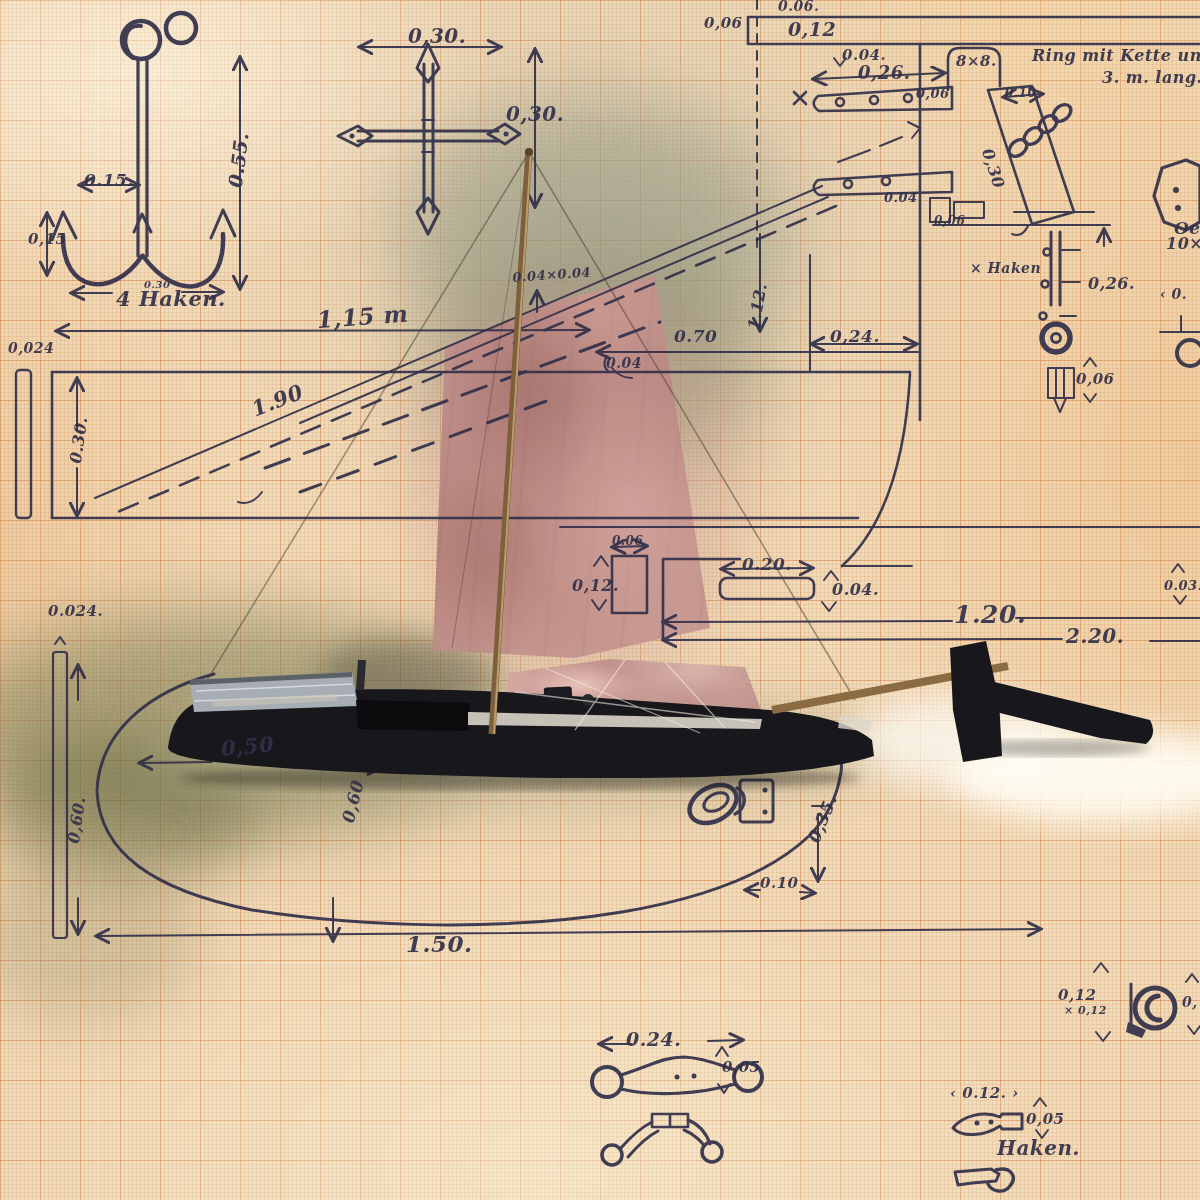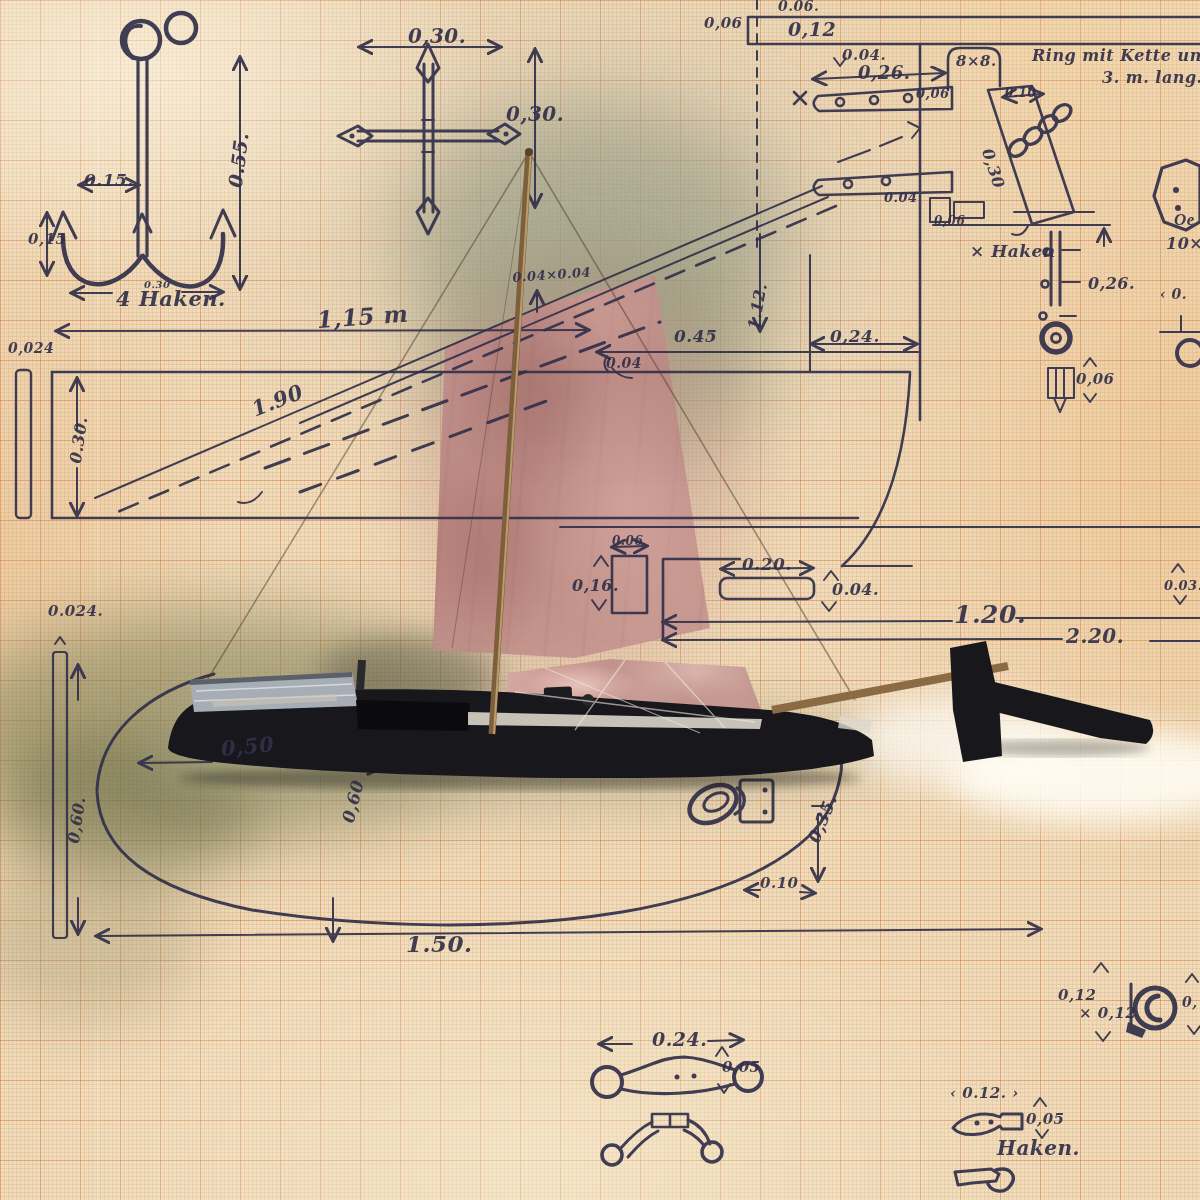--- a/index.html
+++ b/index.html
@@ -310,51 +310,51 @@
       <span class="lbl" style="left: 842px; top: 46px; font-size: 15px;">0.04.</span>
       <span class="lbl" style="left: 858px; top: 62px; font-size: 18px;">0,26.</span>
       <span class="lbl" style="left: 956px; top: 52px; font-size: 15px;">8×8.</span>
       <span class="lbl" style="left: 916px; top: 86px; font-size: 13px;">0,06</span>
       <span class="lbl" style="left: 1005px; top: 86px; font-size: 12px;">0.10</span>
       <span class="lbl" style="left: 996px; top: 146px; font-size: 16px; transform: rotate(72deg);">0,30</span>
       <span class="lbl" style="left: 884px; top: 190px; font-size: 13px;">0.04</span>
       <span class="lbl" style="left: 934px; top: 214px; font-size: 12px;">0,06</span>
       <span class="lbl" style="left: 1032px; top: 46px; font-size: 16px;">Ring mit Kette und Stec</span>
       <span class="lbl" style="left: 1102px; top: 68px; font-size: 16px;">3. m. lang.</span>
-      <span class="lbl" style="left: 970px; top: 241px; font-size: 17px;">× Haken</span>
-      <span class="lbl" style="left: 1174px; top: 210px; font-size: 17px; font-family: Liberation Serif, serif;">Oe</span>
+      <span class="lbl" style="left: 970px; top: 260px; font-size: 14px;">× Haken</span>
+      <span class="lbl" style="left: 1174px; top: 218px; font-size: 17px;">Oe</span>
       <span class="lbl" style="left: 1166px; top: 234px; font-size: 16px;">10×</span>
       <span class="lbl" style="left: 1088px; top: 274px; font-size: 16px;">0,26.</span>
       <span class="lbl" style="left: 1076px; top: 370px; font-size: 15px;">0,06</span>
       <span class="lbl" style="left: 1160px; top: 286px; font-size: 14px;">‹ 0.</span>
       <span class="lbl" style="left: 316px; top: 306px; font-size: 23px; transform: rotate(-4deg);">1,15 m</span>
       <span class="lbl" style="left: 512px; top: 270px; font-size: 13px; transform: rotate(-4deg);">0.04×0.04</span>
-      <span class="lbl" style="left: 674px; top: 326px; font-size: 17px;">0.45</span>
+      <span class="lbl" style="left: 674px; top: 326px; font-size: 17px;">0.70</span>
       <span class="lbl" style="left: 606px; top: 355px; font-size: 14px;">0.04</span>
       <span class="lbl" style="left: 830px; top: 326px; font-size: 17px;">0,24.</span>
       <span class="lbl" style="left: 744px; top: 328px; font-size: 16px; transform: rotate(-80deg);">1.12.</span>
       <span class="lbl" style="left: 8px; top: 340px; font-size: 14px;">0,024</span>
       <span class="lbl" style="left: 66px; top: 462px; font-size: 16px; transform: rotate(-82deg);">0.30.</span>
       <span class="lbl" style="left: 248px; top: 398px; font-size: 21px; transform: rotate(-21deg);">1.90</span>
       <span class="lbl" style="left: 612px; top: 534px; font-size: 12px;">0.06</span>
-      <span class="lbl" style="left: 572px; top: 576px; font-size: 16px;">0,16.</span>
+      <span class="lbl" style="left: 572px; top: 576px; font-size: 16px;">0,12.</span>
       <span class="lbl" style="left: 742px; top: 554px; font-size: 17px;">0.20.</span>
       <span class="lbl" style="left: 832px; top: 580px; font-size: 16px;">0.04.</span>
       <span class="lbl" style="left: 954px; top: 600px; font-size: 25px;">1.20.</span>
       <span class="lbl" style="left: 1066px; top: 624px; font-size: 20px;">2.20.</span>
       <span class="lbl" style="left: 1164px; top: 578px; font-size: 13px;">0.03.</span>
       <span class="lbl" style="left: 48px; top: 602px; font-size: 15px;">0.024.</span>
       <span class="lbl" style="left: 64px; top: 842px; font-size: 16px; transform: rotate(-82deg);">0,60.</span>
       <span class="lbl" style="left: 220px; top: 736px; font-size: 21px; transform: rotate(-5deg);">0,50</span>
       <span class="lbl" style="left: 338px; top: 820px; font-size: 17px; transform: rotate(-76deg);">0,60</span>
       <span class="lbl" style="left: 804px; top: 838px; font-size: 17px; transform: rotate(-68deg);">0,35.</span>
       <span class="lbl" style="left: 760px; top: 874px; font-size: 15px;">0.10</span>
       <span class="lbl" style="left: 406px; top: 930px; font-size: 23px;">1.50.</span>
-      <span class="lbl" style="left: 626px; top: 1028px; font-size: 19px; margin-left: 26px;">0.24.</span>
+      <span class="lbl" style="left: 626px; top: 1028px; font-size: 19px;">0.24.</span>
       <span class="lbl" style="left: 722px; top: 1058px; font-size: 15px;">0,05</span>
       <span class="lbl" style="left: 1058px; top: 986px; font-size: 15px;">0,12</span>
-      <span class="lbl" style="left: 1038px; top: 1004px; font-size: 15px; padding-left: 41px;">× 0,12</span>
+      <span class="lbl" style="left: 1064px; top: 1004px; font-size: 11px;">× 0,12</span>
       <span class="lbl" style="left: 1182px; top: 994px; font-size: 14px;">0,</span>
       <span class="lbl" style="left: 950px; top: 1084px; font-size: 15px;">‹ 0.12. ›</span>
       <span class="lbl" style="left: 1026px; top: 1110px; font-size: 15px;">0,05</span>
       <span class="lbl" style="left: 956px; top: 1136px; font-size: 20px; margin-left: 41px;">Haken.</span>
     </div>
 </div>
 
 </body></html>

